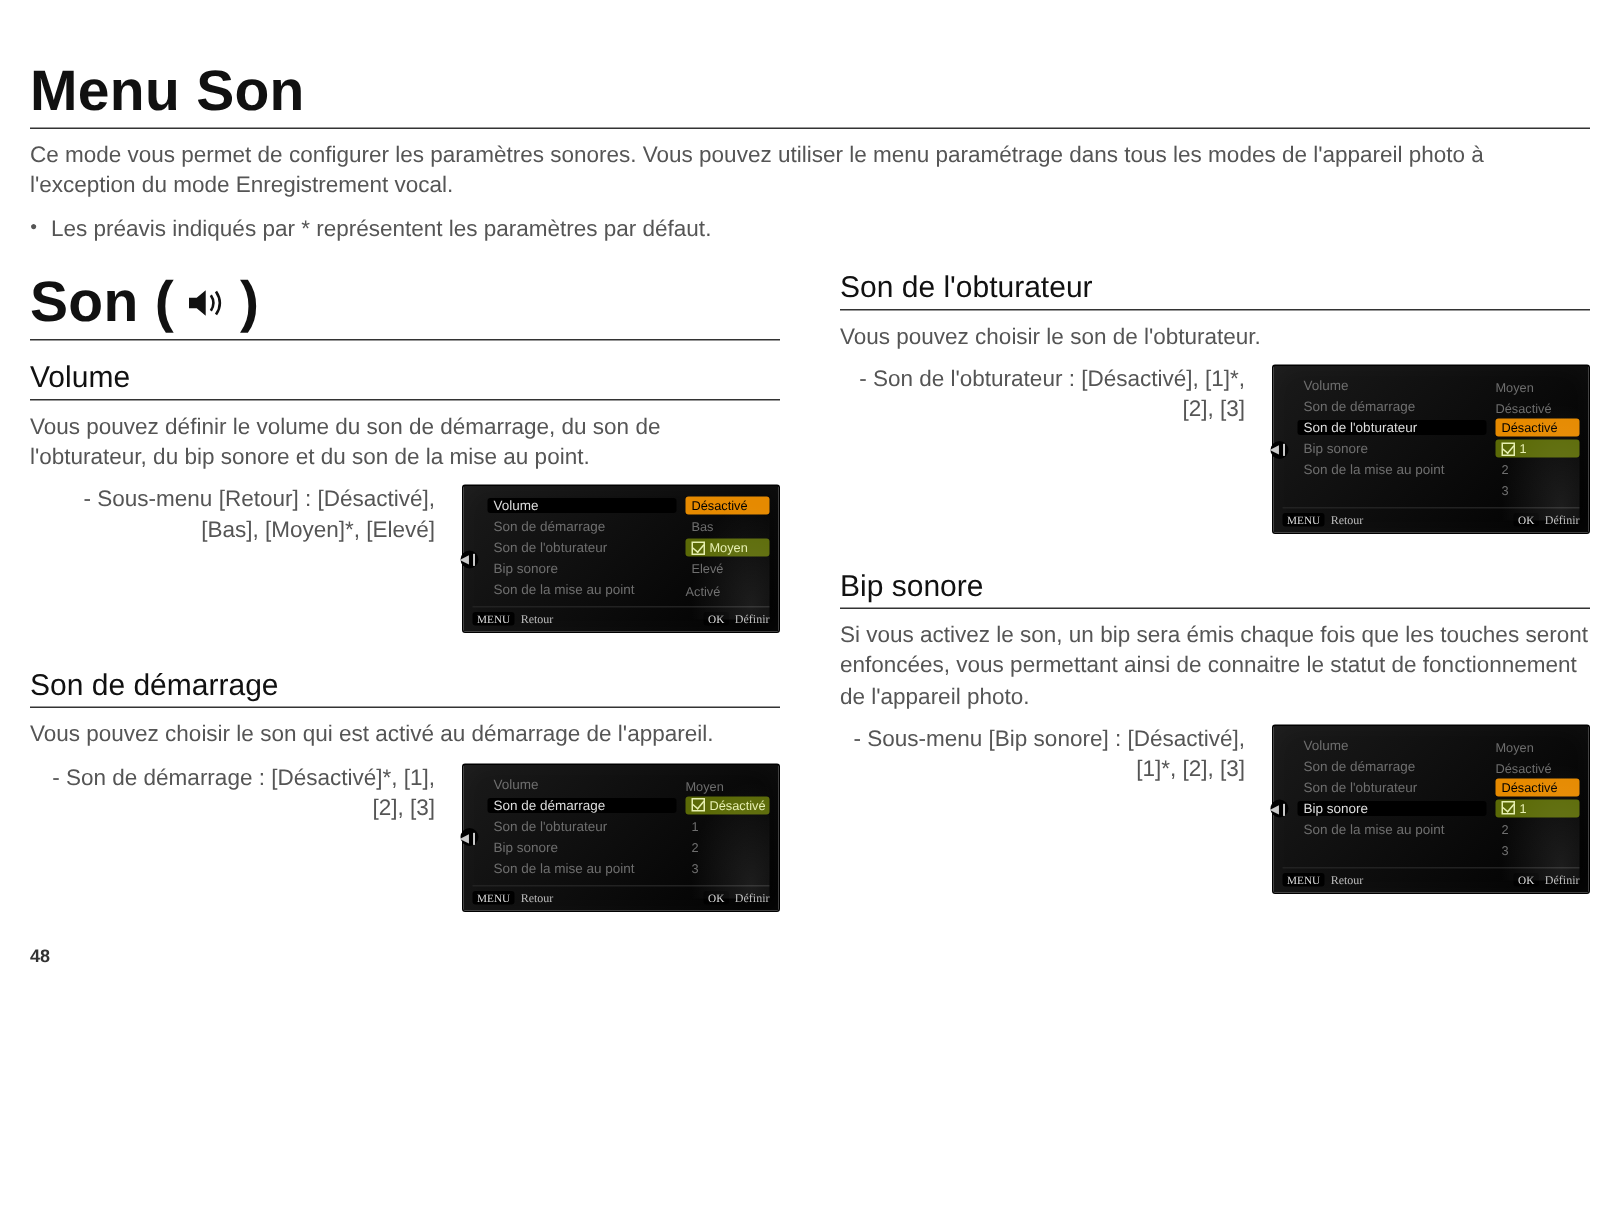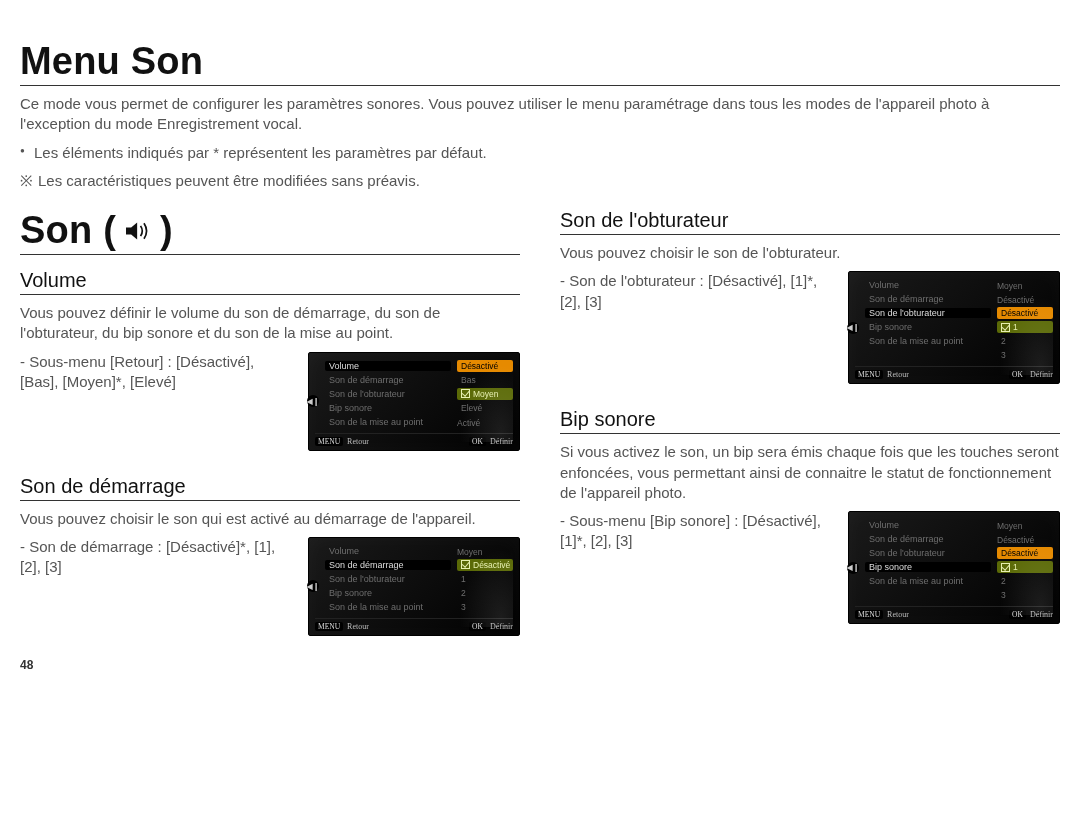--- a/index.html
+++ b/index.html
@@ -43,21 +43,21 @@
   p{font-size:15px;line-height:1.35;margin:8px 0 8px 0;color:var(--muted);}
   p.intro{margin-top:8px;}
   .bullet{padding-left:14px;position:relative;}
   .bullet::before{content:"\25CF";position:absolute;left:0;top:3px;font-size:8px;color:var(--muted);}
   .star{padding-left:18px;position:relative;}
   .star::before{content:"\203B";position:absolute;left:0;top:0;}
   .cols{display:flex;gap:40px;align-items:flex-start;margin-top:18px;}
   .col{flex:1;min-width:0;}
   .section{margin-bottom:24px;}
   .row{display:flex;align-items:flex-start;gap:18px;}
-  .row .txt{flex:1;}
+  .row .txt{flex:1;text-align:right;}
   .pagenum{position:absolute;left:20px;bottom:8px;font-size:12px;font-weight:bold;color:#333;}
 
   
   .lcd{
     width:198px;
     background:linear-gradient(135deg,#1a1a1a,#000);
     border:1px solid #000;
     border-radius:2px;
     color:var(--lcd-txt);
     font-size:9px;
@@ -98,22 +98,21 @@
   .spk svg{width:28px;height:24px;}
 </style>
 </head>
 <body>
 
 <div class="page">
 
   <h1>Menu Son</h1>
 
   <p class="intro">Ce mode vous permet de configurer les paramètres sonores. Vous pouvez utiliser le menu paramétrage dans tous les modes de l'appareil photo à l'exception du mode Enregistrement vocal.</p>
-  <p class="bullet">Les éléments indiqués par * représentent les paramètres par défaut.</p>
-  <p class="star">Les caractéristiques peuvent être modifiées sans préavis.</p>
+  <p class="bullet">Les préavis indiqués par * représentent les paramètres par défaut.</p>
 
   <div class="cols">
 
     <div class="col">
 
       <h1 class="with-icon">
         <span>Son (</span>
         <span class="spk">
           <svg viewBox="0 0 32 28">
             <polygon points="2,10 8,10 15,4 15,24 8,18 2,18" fill="#111"></polygon>

